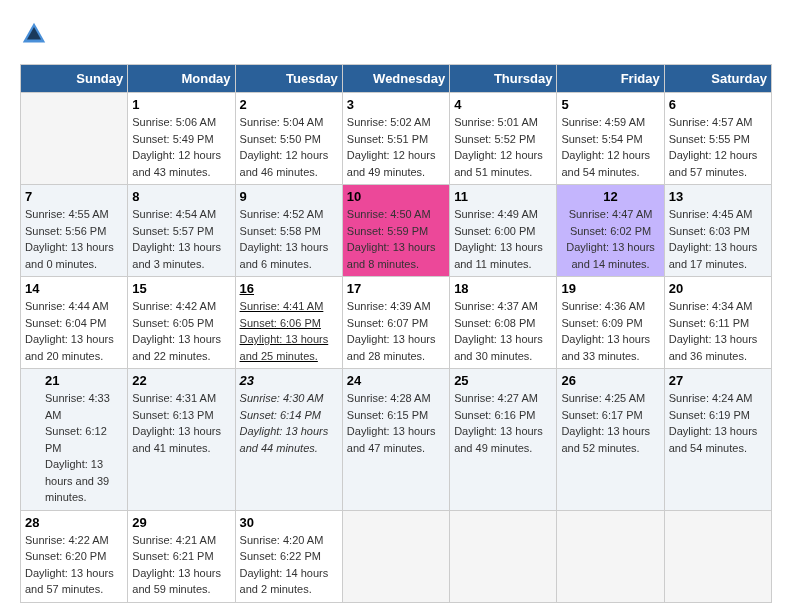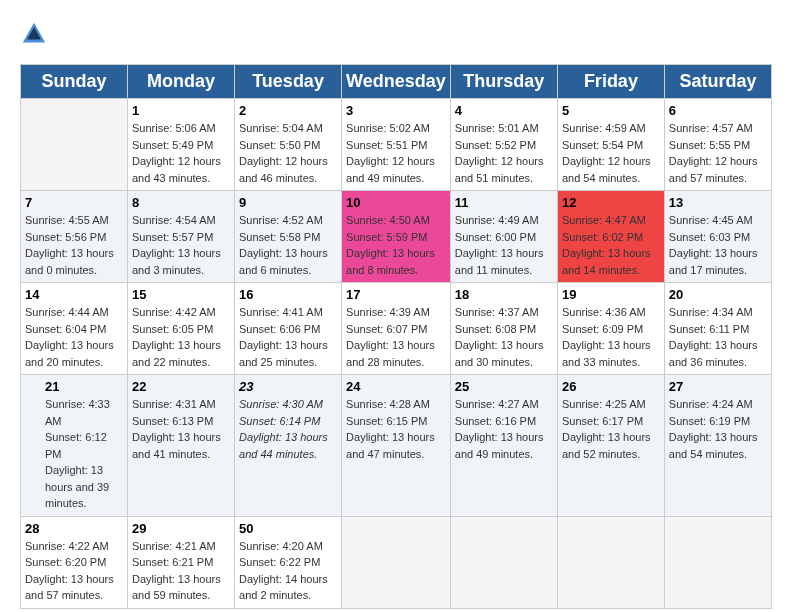--- a/index.html
+++ b/index.html
@@ -48,22 +48,22 @@
     }
     table {
       width: 100%;
       border-collapse: collapse;
       font-size: 11px;
     }
     th {
       background: #2a6099;
       color: #fff;
       padding: 6px 4px;
-      text-align: center;
-      font-size: 18px;
+      text-align: right;
+      font-size: 13px;
       font-weight: bold;
       border: 1px solid #ccc;
     }
     td {
       border: 1px solid #ccc;
       vertical-align: top;
       padding: 4px;
       height: 85px;
       width: calc(100% / 7);
     }
@@ -163,39 +163,39 @@
           <div class="day-info">Sunrise: 4:52 AM<br>Sunset: 5:58 PM<br>Daylight: 13 hours and 6 minutes.</div>
         </td>
         <td style="background: #ec4899;">
           <span class="day-num">10</span>
           <div class="day-info">Sunrise: 4:50 AM<br>Sunset: 5:59 PM<br>Daylight: 13 hours and 8 minutes.</div>
         </td>
         <td style="background: rgb(240, 244, 248);">
           <span class="day-num">11</span>
           <div class="day-info">Sunrise: 4:49 AM<br>Sunset: 6:00 PM<br>Daylight: 13 hours and 11 minutes.</div>
         </td>
-        <td style="background: #ef4444;">
+        <td style="background: #c4b5fd; text-align: center;">
           <span class="day-num">12</span>
           <div class="day-info">Sunrise: 4:47 AM<br>Sunset: 6:02 PM<br>Daylight: 13 hours and 14 minutes.</div>
         </td>
         <td style="background: rgb(240, 244, 248);">
           <span class="day-num">13</span>
           <div class="day-info">Sunrise: 4:45 AM<br>Sunset: 6:03 PM<br>Daylight: 13 hours and 17 minutes.</div>
         </td>
       </tr>
       <tr>
         <td style="background: rgb(255, 255, 255);">
           <span class="day-num">14</span>
           <div class="day-info">Sunrise: 4:44 AM<br>Sunset: 6:04 PM<br>Daylight: 13 hours and 20 minutes.</div>
         </td>
         <td style="background: rgb(255, 255, 255);">
           <span class="day-num">15</span>
           <div class="day-info">Sunrise: 4:42 AM<br>Sunset: 6:05 PM<br>Daylight: 13 hours and 22 minutes.</div>
         </td>
-        <td style="background: rgb(255, 255, 255);">
+        <td style="background: rgb(255, 255, 255); text-decoration: underline;">
           <span class="day-num">16</span>
           <div class="day-info">Sunrise: 4:41 AM<br>Sunset: 6:06 PM<br>Daylight: 13 hours and 25 minutes.</div>
         </td>
         <td style="background: rgb(255, 255, 255);">
           <span class="day-num">17</span>
           <div class="day-info">Sunrise: 4:39 AM<br>Sunset: 6:07 PM<br>Daylight: 13 hours and 28 minutes.</div>
         </td>
         <td style="background: rgb(255, 255, 255);">
           <span class="day-num">18</span>
           <div class="day-info">Sunrise: 4:37 AM<br>Sunset: 6:08 PM<br>Daylight: 13 hours and 30 minutes.</div>
@@ -242,21 +242,21 @@
       <tr>
         <td style="background: rgb(255, 255, 255);">
           <span class="day-num">28</span>
           <div class="day-info">Sunrise: 4:22 AM<br>Sunset: 6:20 PM<br>Daylight: 13 hours and 57 minutes.</div>
         </td>
         <td style="background: rgb(255, 255, 255);">
           <span class="day-num">29</span>
           <div class="day-info">Sunrise: 4:21 AM<br>Sunset: 6:21 PM<br>Daylight: 13 hours and 59 minutes.</div>
         </td>
         <td style="background: rgb(255, 255, 255);">
-          <span class="day-num">50</span>
+          <span class="day-num">30</span>
           <div class="day-info">Sunrise: 4:20 AM<br>Sunset: 6:22 PM<br>Daylight: 14 hours and 2 minutes.</div>
         </td>
         <td class="empty"></td>
         <td class="empty"></td>
         <td class="empty"></td>
         <td class="empty"></td>
       </tr>
     </tbody>
 </table>
 

